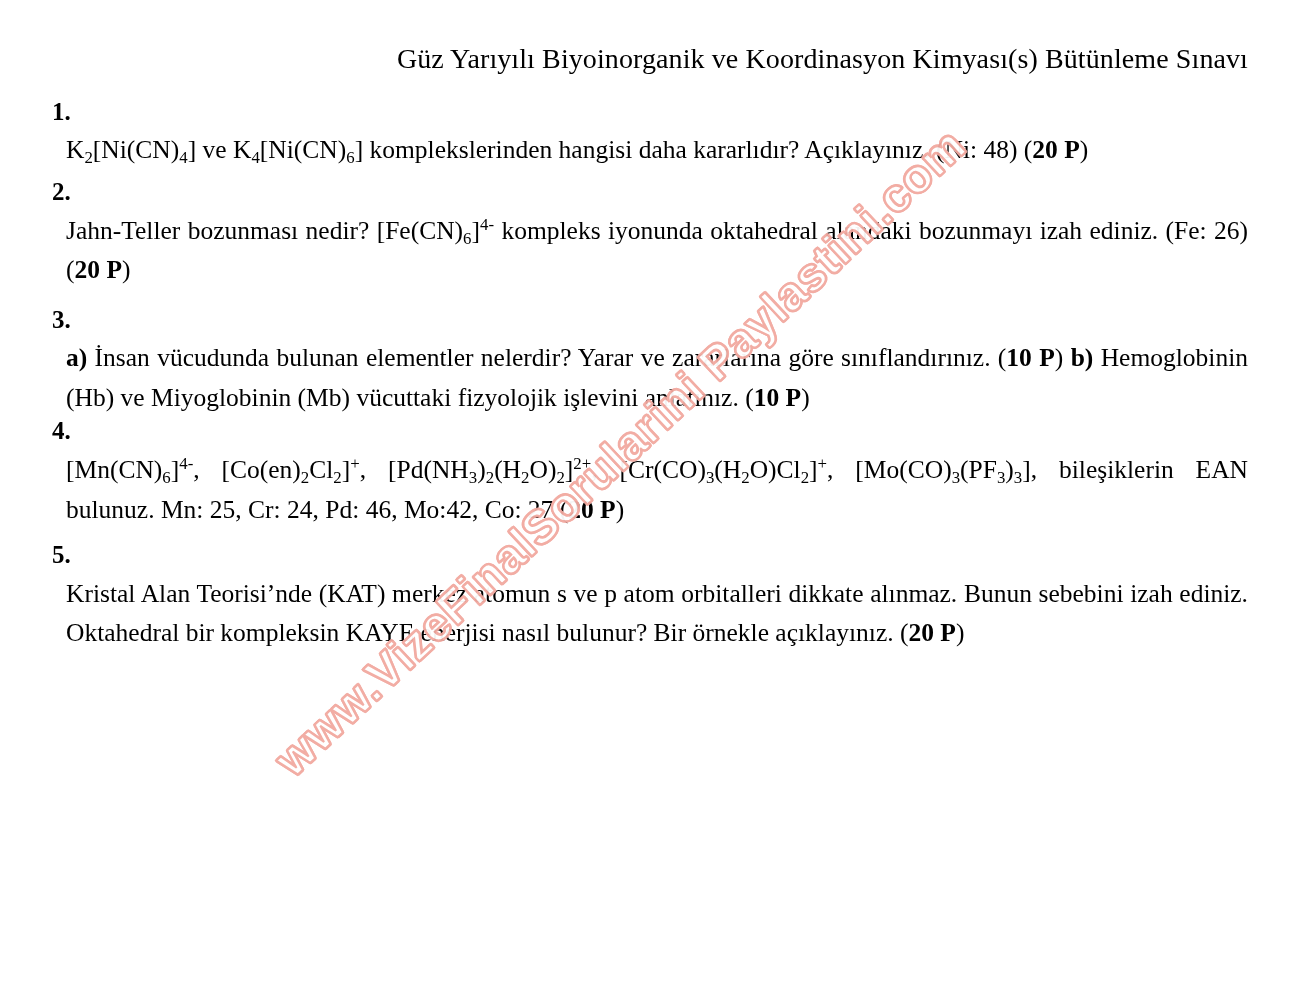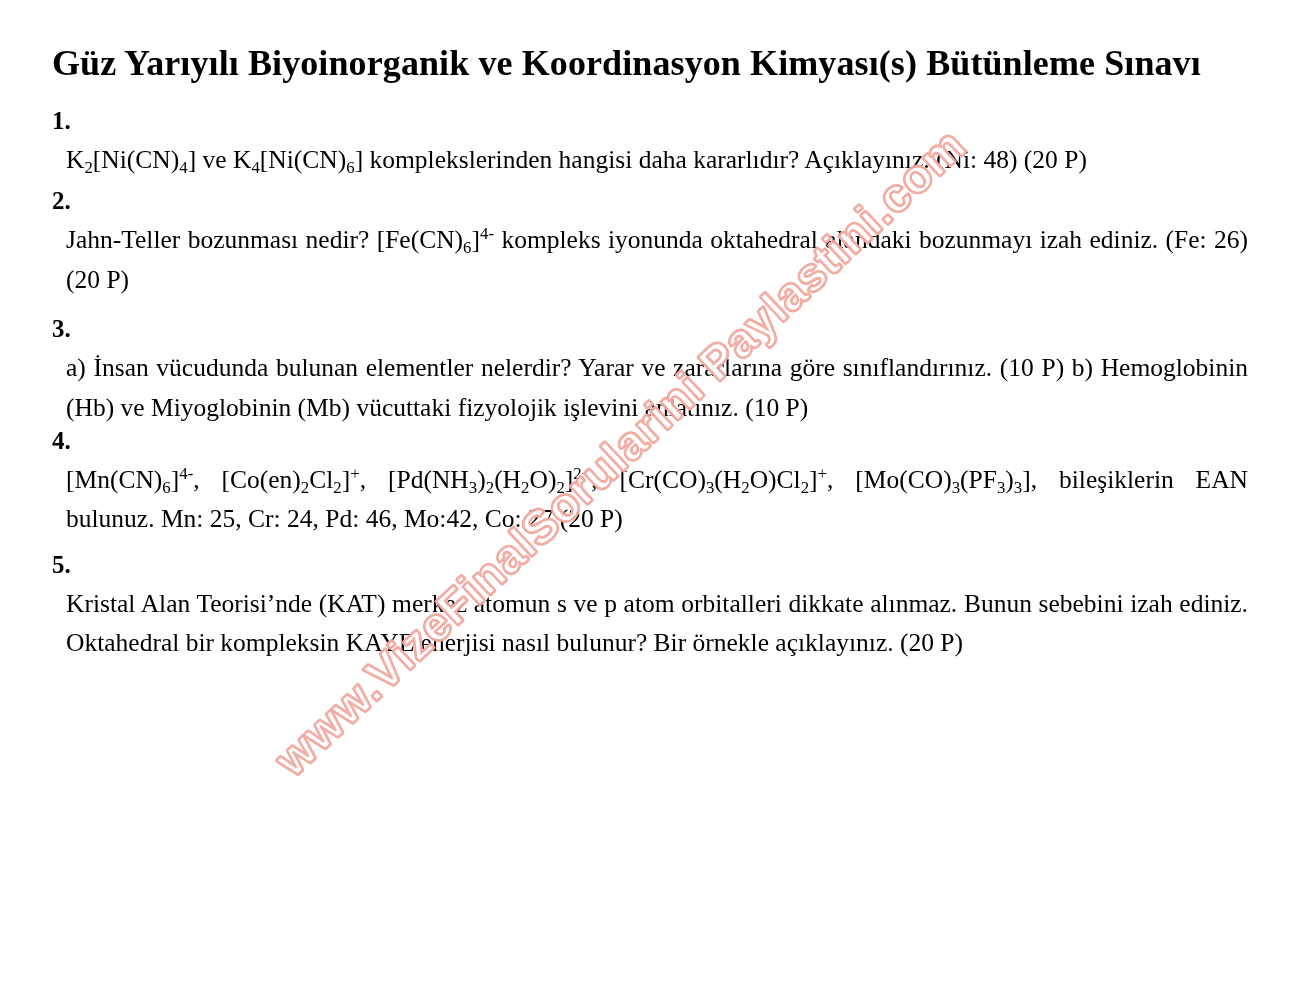--- a/index.html
+++ b/index.html
@@ -16,23 +16,23 @@
     color: #000000;
   }
   .page {
     position: relative;
     width: 1304px;
     height: 1008px;
     box-sizing: border-box;
     padding: 34px 56px 0 52px;
   }
   .doc-title {
-    text-align: left;
-    font-weight: bold;
-    font-size: 36px;
+    text-align: right;
+    font-weight: normal;
+    font-size: 28px;
     letter-spacing: 0.1px;
     margin: 8px 0 22px 0;
     line-height: 1.2;
   }
   .q-number {
     font-weight: bold;
     font-size: 25px;
     line-height: 1.15;
     margin: 0 0 4px 0;
   }
@@ -51,21 +51,21 @@
   sub {
     font-size: 0.66em;
     vertical-align: -0.28em;
     line-height: 0;
   }
   sup {
     font-size: 0.66em;
     vertical-align: 0.55em;
     line-height: 0;
   }
-  b { font-weight: normal; }
+  b { font-weight: bold; }
 
   
   .watermark {
     position: absolute;
     left: 0;
     top: 0;
     width: 1304px;
     height: 1008px;
     pointer-events: none;
     z-index: 5;

